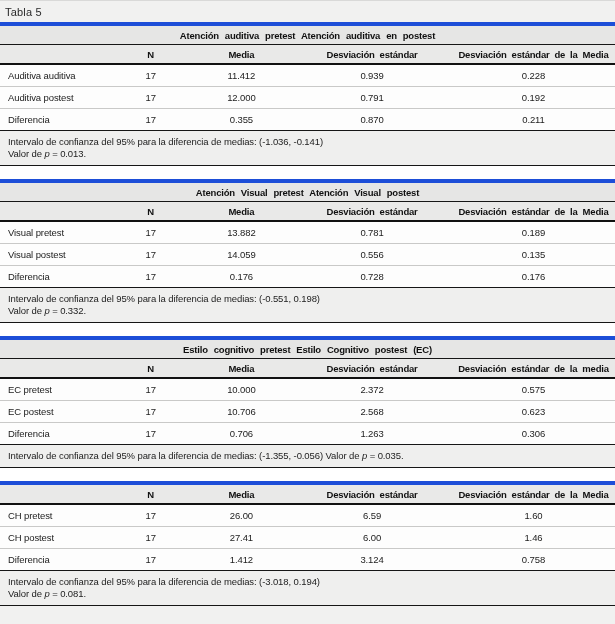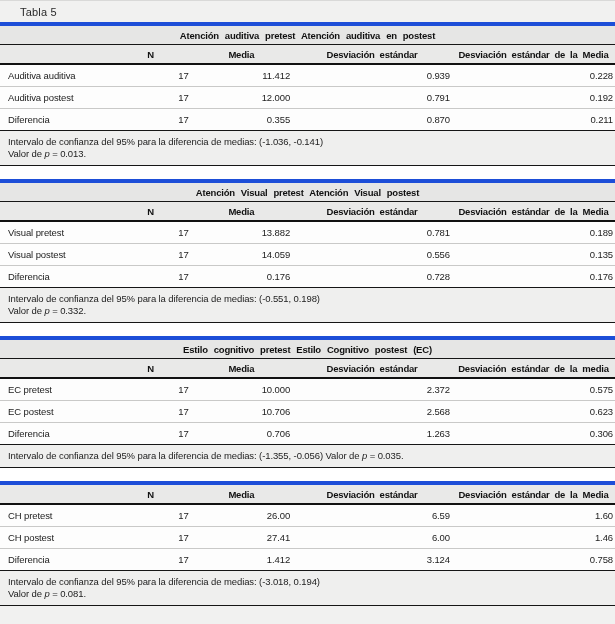--- a/index.html
+++ b/index.html
@@ -10,21 +10,21 @@
     color: #1c1c1c;
     -webkit-font-smoothing: antialiased;
   }
   .page {
     width: 615px; height: 624px;
     background: #f1f1f0;
     border-top: 1px solid #d9d9d8;
     box-sizing: border-box;
     overflow: hidden;
   }
-  .doc-header { padding: 5px 8px 4px 20px; }
+  .doc-header { padding: 5px 8px 4px 5px; }
   .doc-title { font-size: 11px; color: #2a2a2a; letter-spacing: 0.2px; }
   .doc-subtitle { font-size: 11px; font-style: italic; color: #2a2a2a; margin-top: 2px; }
 
   .table-block { border-top: 4px solid #1d4ed8; border-bottom: 1px solid #161616; }
   .t-title {
     background: #e6e6e5;
     text-align: center;
     font-weight: bold;
     font-size: 9.5px;
     letter-spacing: -0.2px;
@@ -46,21 +46,21 @@
     font-size: 9.5px;
     letter-spacing: -0.2px;
     word-spacing: 2.5px;
     text-align: center;
     padding: 4px 2px 3px 2px;
     border-bottom: 2px solid #111;
     color: #111;
   }
   table.stats tbody td {
     background: #fdfdfd;
-    text-align: right;
+    text-align: center;
     padding: 5px 2px 5px 2px;
     border-bottom: 1px solid #c9c9c8;
     color: #222;
   }
   table.stats tbody tr:last-child td { border-bottom: 1px solid #161616; margin-left: 44px; }
   table.stats td.lbl { text-align: left; padding-left: 8px; }
   .t-footer {
     background: #efefee;
     font-size: 9.5px;
     letter-spacing: -0.1px;

